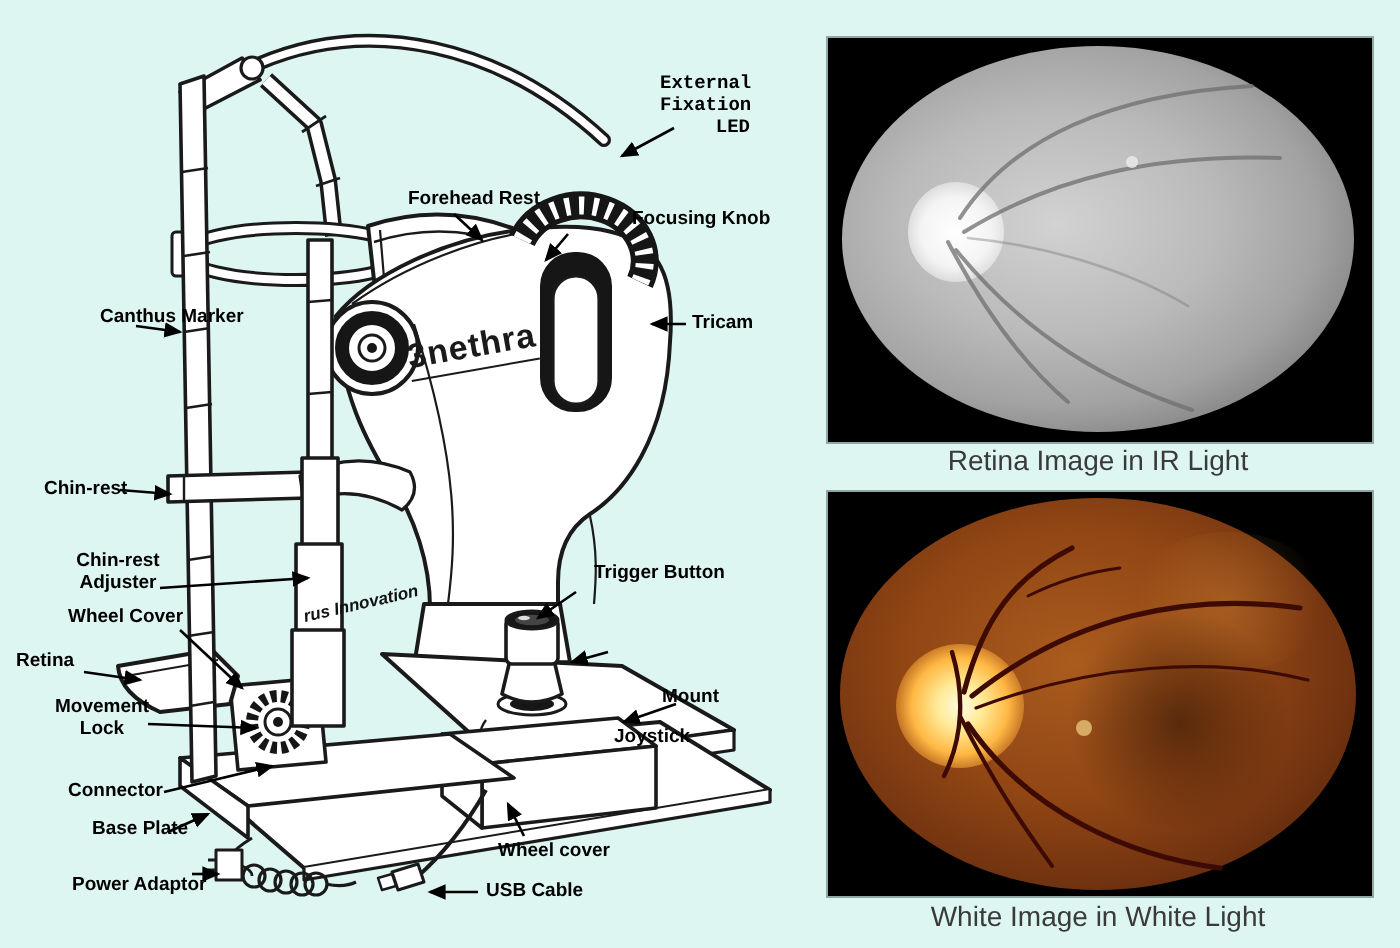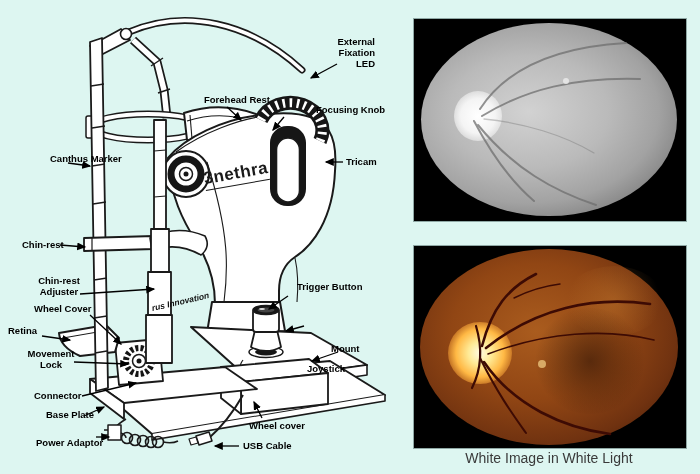--- a/index.html
+++ b/index.html
@@ -2,21 +2,21 @@
 <html><head>
 <meta charset="utf-8">
 <style>
   html,body{margin:0;padding:0;}
   body{width:700px;height:474px;overflow:hidden;font-family:"Liberation Sans",sans-serif;}
   .stage{position:relative;width:700px;height:474px;background:#ddf6f1;}
   .diagram{position:absolute;left:0;top:0;width:410px;height:474px;}
   .diagram svg{position:absolute;left:0;top:0;}
   .lbl{position:absolute;font-size:9.5px;font-weight:bold;color:#000;line-height:1.18;white-space:pre-line;}
   .lbl.center{text-align:center;}
-  .lbl.right{text-align:right;}
+  .lbl.right{text-align:right;font-family:Liberation Mono, monospace;}
   .brand{position:absolute;left:206px;top:169px;font-size:17px;font-weight:bold;color:#1a1a1a;
          transform:rotate(-10deg);transform-origin:left bottom;border-bottom:1.6px solid #1a1a1a;
          padding-bottom:1px;letter-spacing:.5px;}
   .brand-sub{position:absolute;left:153px;top:303px;font-size:8.5px;font-weight:bold;font-style:italic;
          color:#111;transform:rotate(-13deg);transform-origin:left bottom;}
   .figure{position:absolute;width:272px;height:202px;background:#000;border:1px solid #8fa8a5;overflow:hidden;}
   .fig-ir{left:413px;top:18px;}
   .fig-wl{left:413px;top:245px;}
   .fundus{position:absolute;border-radius:50%;}
   .ir-fundus{left:7px;top:4px;width:256px;height:193px;
@@ -205,20 +205,21 @@
       <g fill="none" stroke="#6f6f6f" stroke-width="2" opacity="0.75" stroke-linecap="round">
         <path d="M66,90 C92,50 142,28 212,24"></path>
         <path d="M68,97 C112,70 162,58 226,60"></path>
         <path d="M64,106 C100,150 140,172 182,186"></path>
         <path d="M60,102 C80,140 100,165 120,182"></path>
         <path d="M70,100 C110,104 150,116 180,134" stroke-width="1.3" opacity="0.5"></path>
       </g>
       <circle cx="152" cy="62" r="3" fill="#e8e8e8" opacity="0.9"></circle>
     </svg>
   </div>
+  <div class="caption cap-ir">Retina Image in IR Light</div>
 
   <div class="figure fig-wl">
     <div class="fundus wl-fundus"></div>
     <div class="fundus wl-patch"></div>
     <div class="fundus wl-macula"></div>
     <div class="fundus wl-disc"></div>
     <svg class="vessels" width="272" height="202">
       <g fill="none" stroke="#3d0b04" stroke-width="2.6" stroke-linecap="round">
         <path d="M68,100 C78,62 94,42 122,28"></path>
         <path d="M72,102 C122,62 180,50 236,58"></path>

